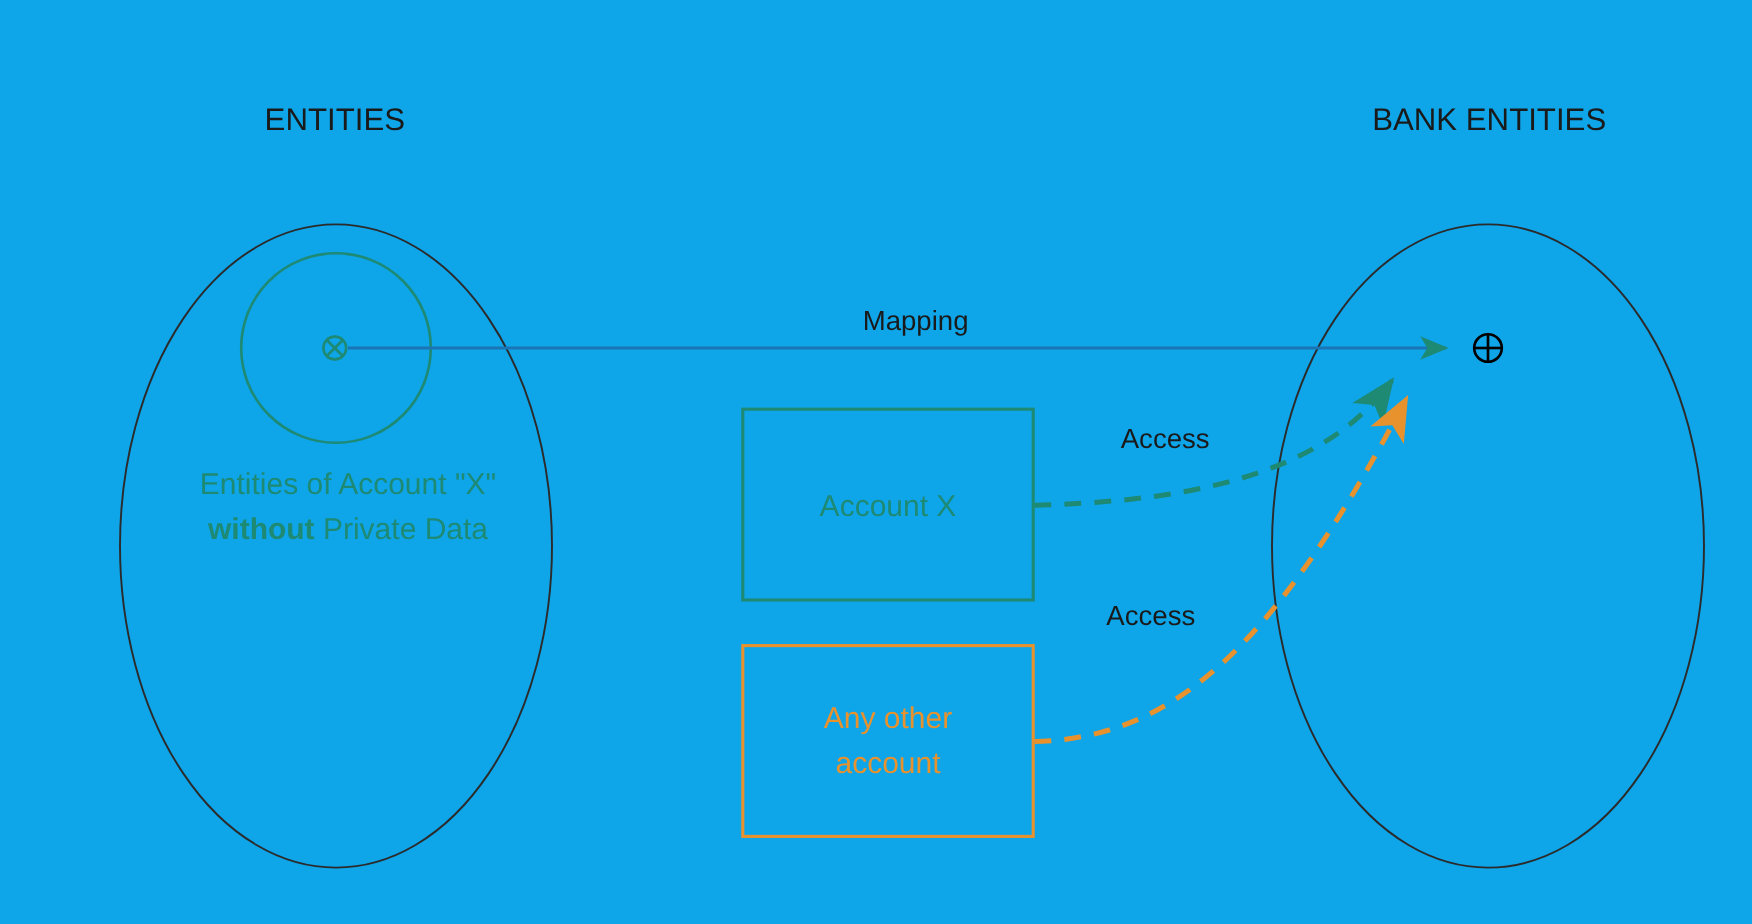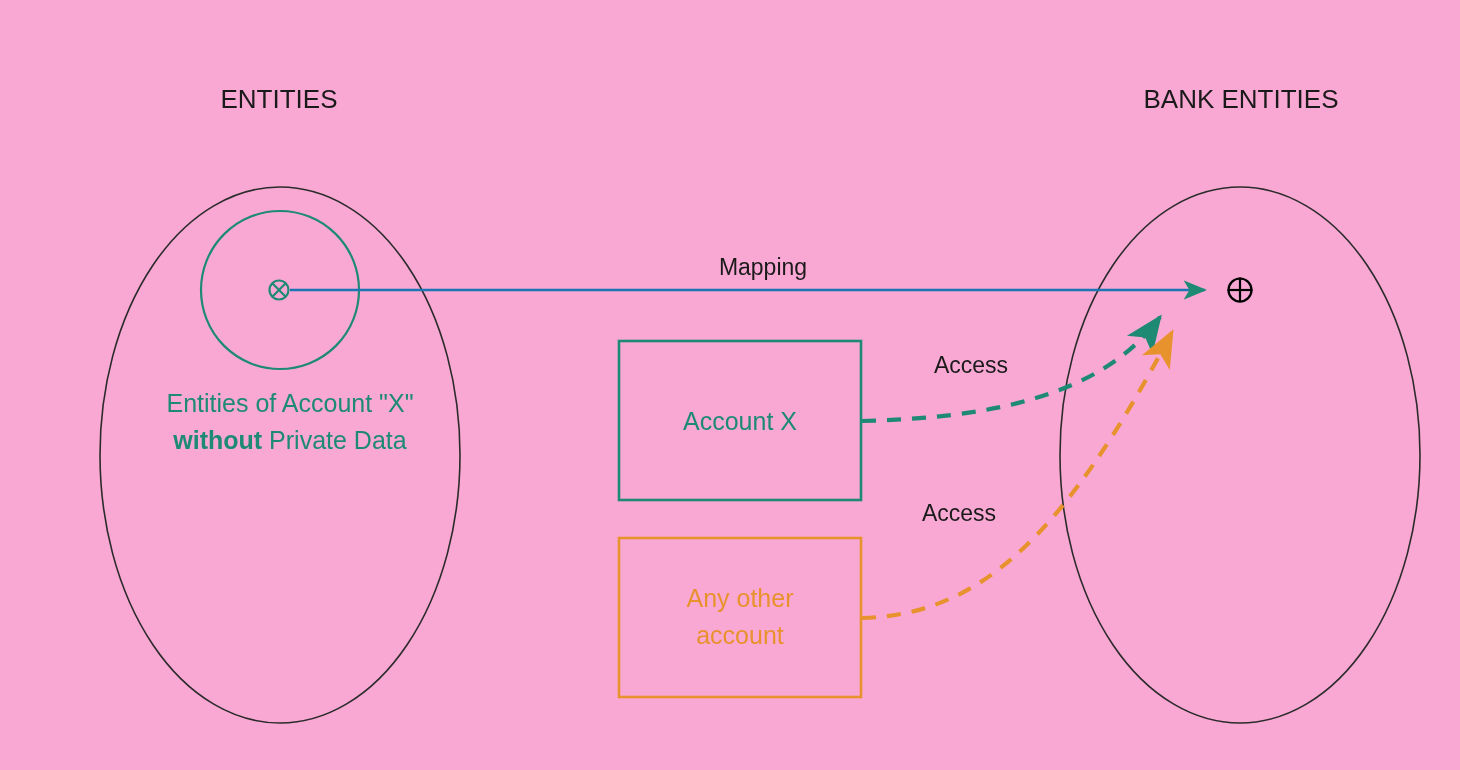--- a/index.html
+++ b/index.html
@@ -7,21 +7,21 @@
     padding: 0;
     background: #ffffff;
   }
   body {
     font-family: "Liberation Sans", sans-serif;
   }
   #canvas {
     position: relative;
     width: 1460px;
     height: 770px;
-    background: #f9a8d4;
+    background: #0ea5e9;
     overflow: hidden;
   }
   #diagram-svg {
     position: absolute;
     left: 0;
     top: 0;
     width: 1460px;
     height: 770px;
   }
   .hdr-label {

